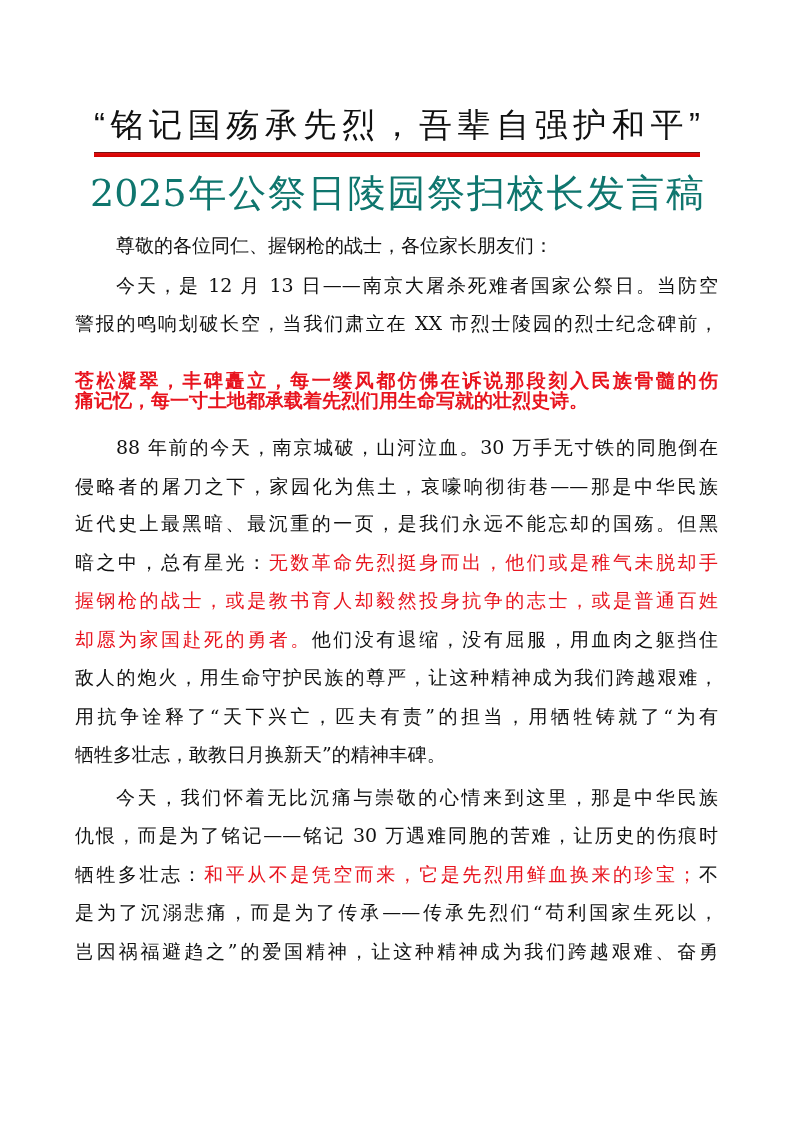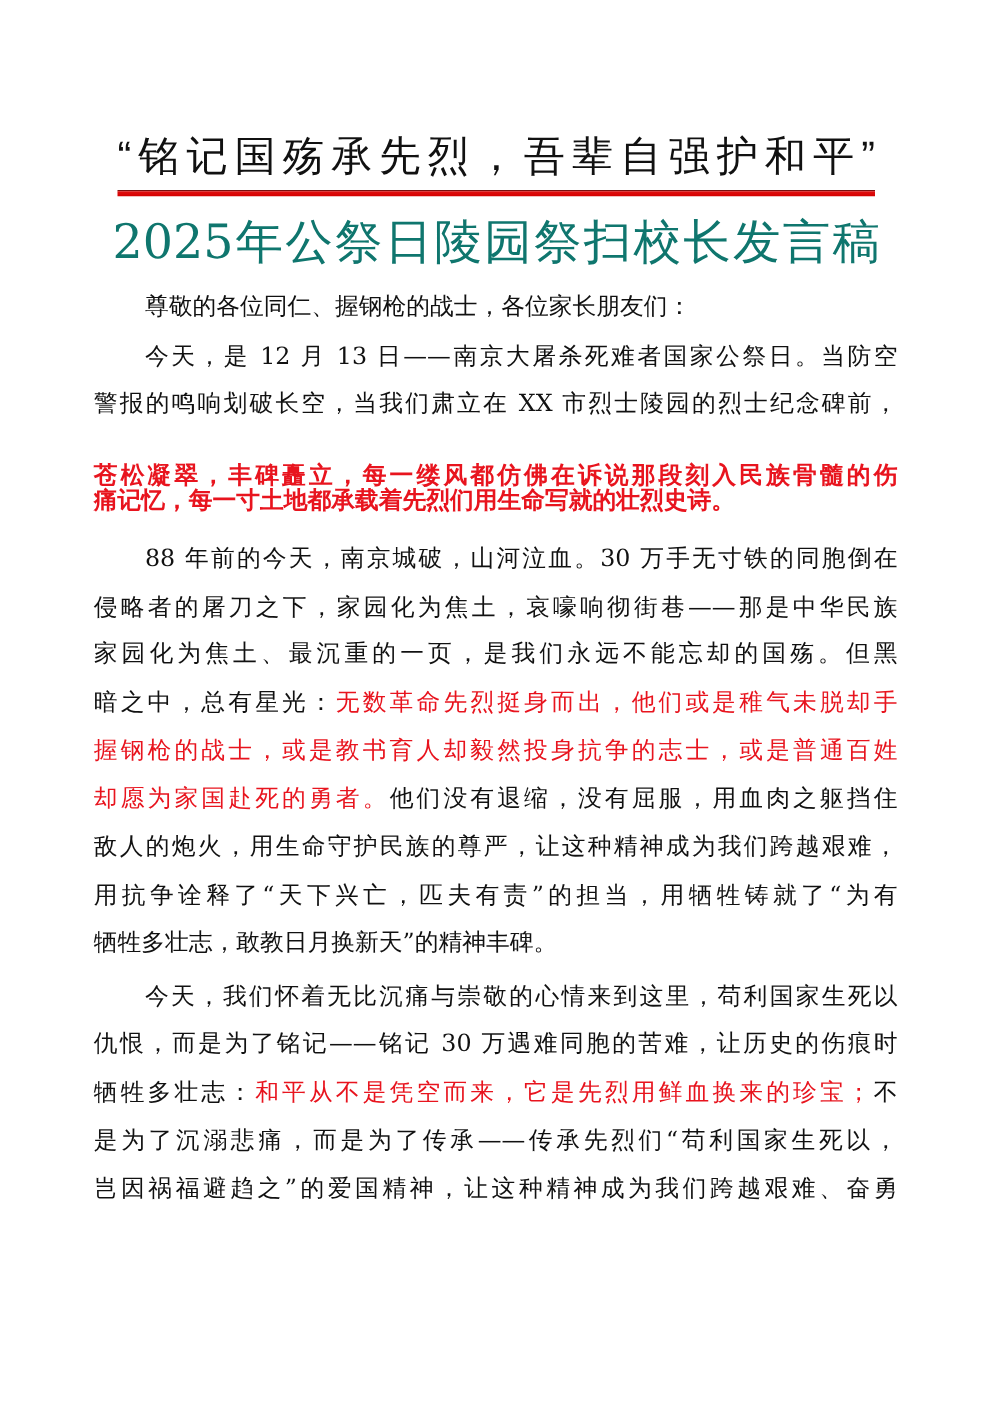--- a/index.html
+++ b/index.html
@@ -33,27 +33,27 @@
   <div>
     <div class="line indent last" style="top:230px"><span>尊敬的各位同仁、握钢枪的战士，各位家长朋友们：</span></div>
 
     <div class="line indent" style="top:270px"><span>今天，是 12 月 13 日——南京大屠杀死难者国家公祭日。当防空</span></div>
     <div class="line" style="top:308px"><span>警报的鸣响划破长空，当我们肃立在 XX 市烈士陵园的烈士纪念碑前，</span></div>
     <div class="line red bold" style="top:365px"><span>苍松凝翠，丰碑矗立，每一缕风都仿佛在诉说那段刻入民族骨髓的伤</span></div>
     <div class="line red bold last" style="top:385px"><span>痛记忆，每一寸土地都承载着先烈们用生命写就的壮烈史诗。</span></div>
 
     <div class="line indent" style="top:432px"><span>88 年前的今天，南京城破，山河泣血。30 万手无寸铁的同胞倒在</span></div>
     <div class="line" style="top:471px"><span>侵略者的屠刀之下，家园化为焦土，哀嚎响彻街巷——那是中华民族</span></div>
-    <div class="line" style="top:508px"><span>家园化为焦土、最沉重的一页，是我们永远不能忘却的国殇。但黑</span></div>
+    <div class="line" style="top:508px"><span>近代史上最黑暗、最沉重的一页，是我们永远不能忘却的国殇。但黑</span></div>
     <div class="line" style="top:547px"><span>暗之中，总有星光：</span><span class="red">无数革命先烈挺身而出，他们或是稚气未脱却手</span></div>
     <div class="line red" style="top:585px"><span>握钢枪的战士，或是教书育人却毅然投身抗争的志士，或是普通百姓</span></div>
     <div class="line" style="top:624px"><span class="red">却愿为家国赴死的勇者。</span><span>他们没有退缩，没有屈服，用血肉之躯挡住</span></div>
     <div class="line" style="top:662px"><span>敌人的炮火，用生命守护民族的尊严，让这种精神成为我们跨越艰难，</span></div>
     <div class="line" style="top:701px"><span>用抗争诠释了“天下兴亡，匹夫有责”的担当，用牺牲铸就了“为有</span></div>
     <div class="line last" style="top:739px"><span>牺牲多壮志，敢教日月换新天”的精神丰碑。</span></div>
 
-    <div class="line indent" style="top:782px"><span>今天，我们怀着无比沉痛与崇敬的心情来到这里，苟利国家生死以</span></div>
+    <div class="line indent" style="top:782px"><span>今天，我们怀着无比沉痛与崇敬的心情来到这里，那是中华民族</span></div>
     <div class="line" style="top:820px"><span>仇恨，而是为了铭记——铭记 30 万遇难同胞的苦难，让历史的伤痕时</span></div>
     <div class="line" style="top:859px"><span>牺牲多壮志：</span><span class="red">和平从不是凭空而来，它是先烈用鲜血换来的珍宝；</span><span>不</span></div>
     <div class="line" style="top:897px"><span>是为了沉溺悲痛，而是为了传承——传承先烈们“苟利国家生死以，</span></div>
     <div class="line" style="top:936px"><span>岂因祸福避趋之”的爱国精神，让这种精神成为我们跨越艰难、奋勇</span></div>
   </div>
 </div>
 
 </body></html>

